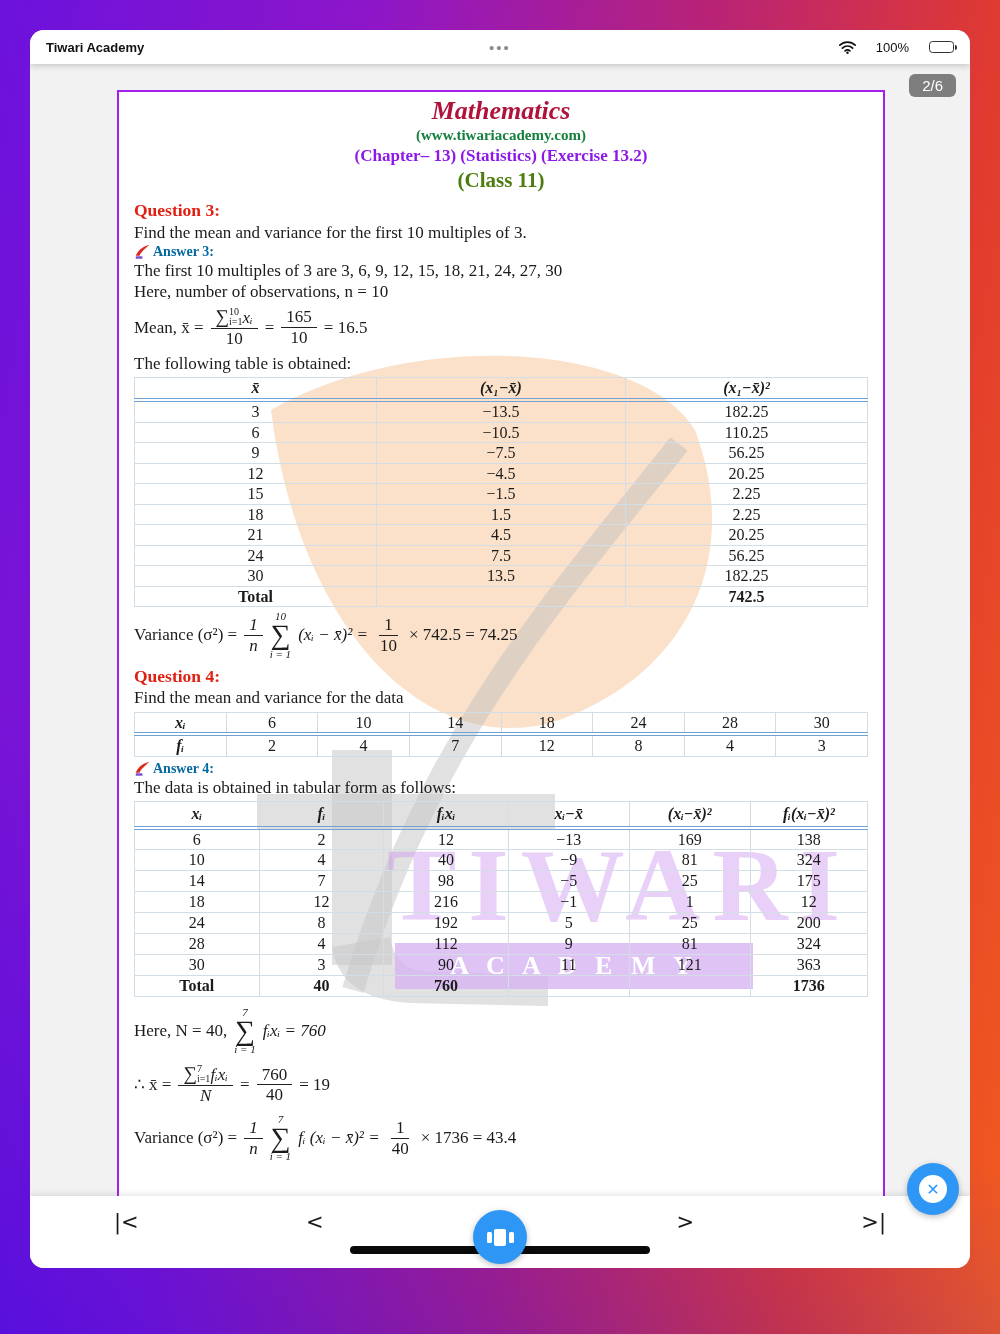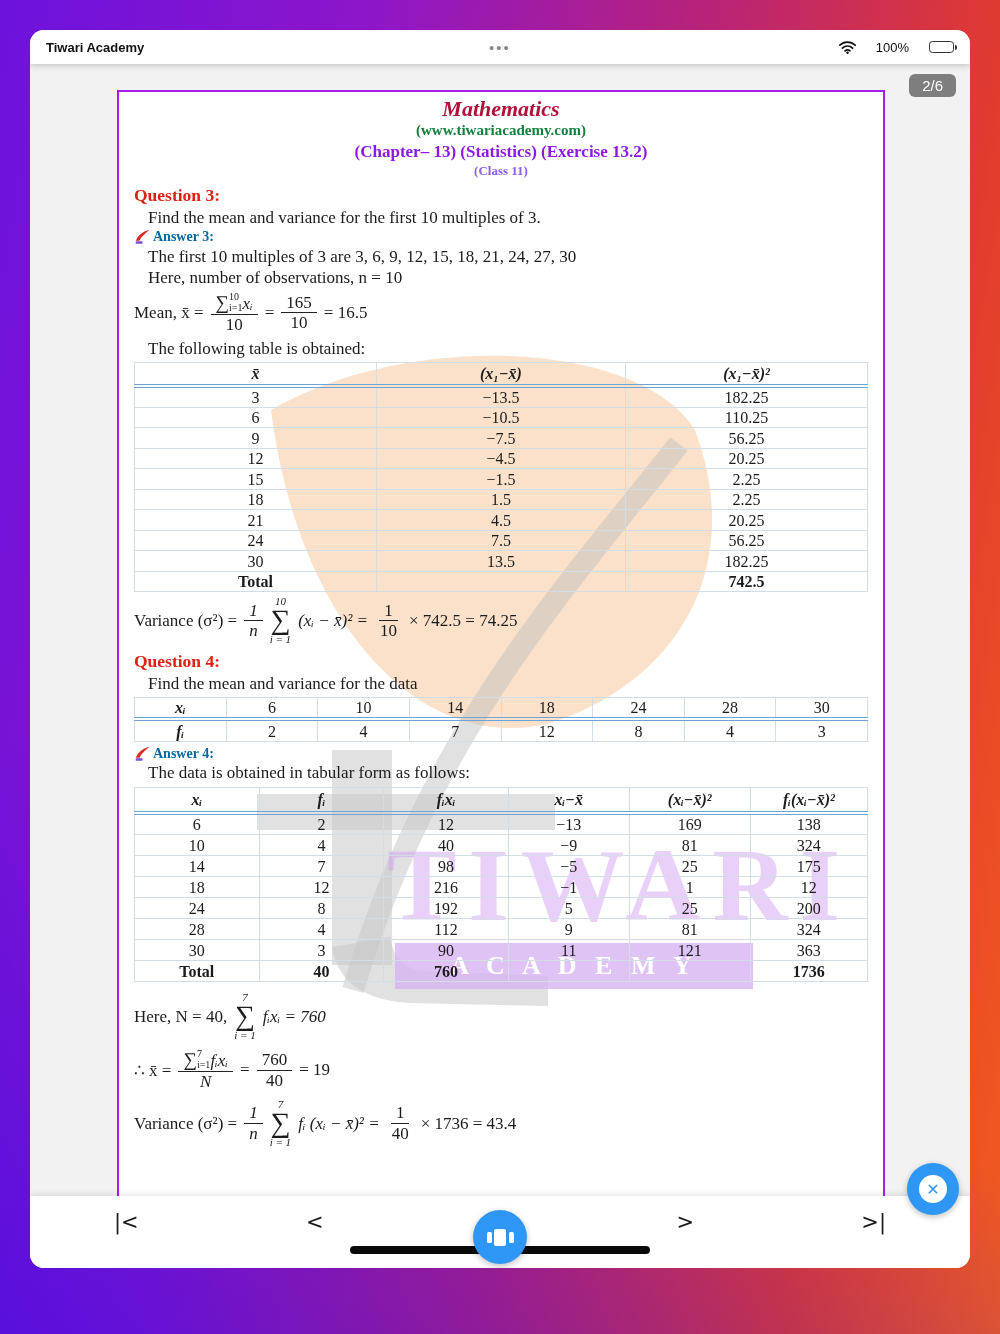--- a/index.html
+++ b/index.html
@@ -40,29 +40,29 @@
   .wm-svg { position:absolute; left:0; top:0; width:768px; height:1110px; z-index:0; }
   .wm-tiwari { position:absolute; left:268px; top:733px; z-index:0; font-size:104px;
     font-weight:bold; font-family:"Liberation Serif",serif; letter-spacing:12px;
     color:rgba(209,156,240,0.48); }
   .wm-academy { position:absolute; left:276px; top:851px; width:358px; height:46px; z-index:0;
     background:rgba(214,178,242,0.78); color:#fff; font-weight:bold; font-size:26px;
     display:flex; align-items:center; justify-content:center; letter-spacing:6px;
     font-family:"Liberation Serif",serif; }
 
   .t-center { text-align:center; }
-  .doc-title { font-size:22px; font-weight:bold; font-style:italic; color:#b0123a; line-height:1.15; }
+  .doc-title { font-size:26px; font-weight:bold; font-style:italic; color:#b0123a; line-height:1.15; }
   .doc-site { font-size:15px; font-weight:bold; color:#15803d; line-height:1.3; }
   .doc-chapter { font-size:17px; font-weight:bold; color:#8d18e8; line-height:1.3; }
-  .doc-class { font-size:13px; font-weight:bold; color:#8b5cf6; line-height:1.25; }
+  .doc-class { font-size:21px; font-weight:bold; color:#4d7c0f; line-height:1.25; }
 
   .q-head { font-size:17.5px; font-weight:bold; color:#e02012; margin-top:6px; line-height:1.25; }
   .a-head { font-size:14px; font-weight:bold; color:#0369a1; line-height:1.25;
     display:flex; align-items:center; gap:2px; }
-  .body-line { font-size:17px; line-height:1.24;margin-left:14px; }
+  .body-line { font-size:17px; line-height:1.24; }
   .pen { width:17px; height:17px; display:inline-block; }
 
   
   .formula { display:flex; align-items:center; gap:7px; font-size:17px; margin:4px 0; }
   .mi { font-style:italic; }
   .frac { display:inline-flex; flex-direction:column; align-items:center; line-height:1.15; }
   .frac .num { border-bottom:1.4px solid #222; padding:0 5px; }
   .frac .den { padding:0 5px; }
   .ssig { display:inline-flex; align-items:center; }
   .ssig .sym { font-size:19px; }

